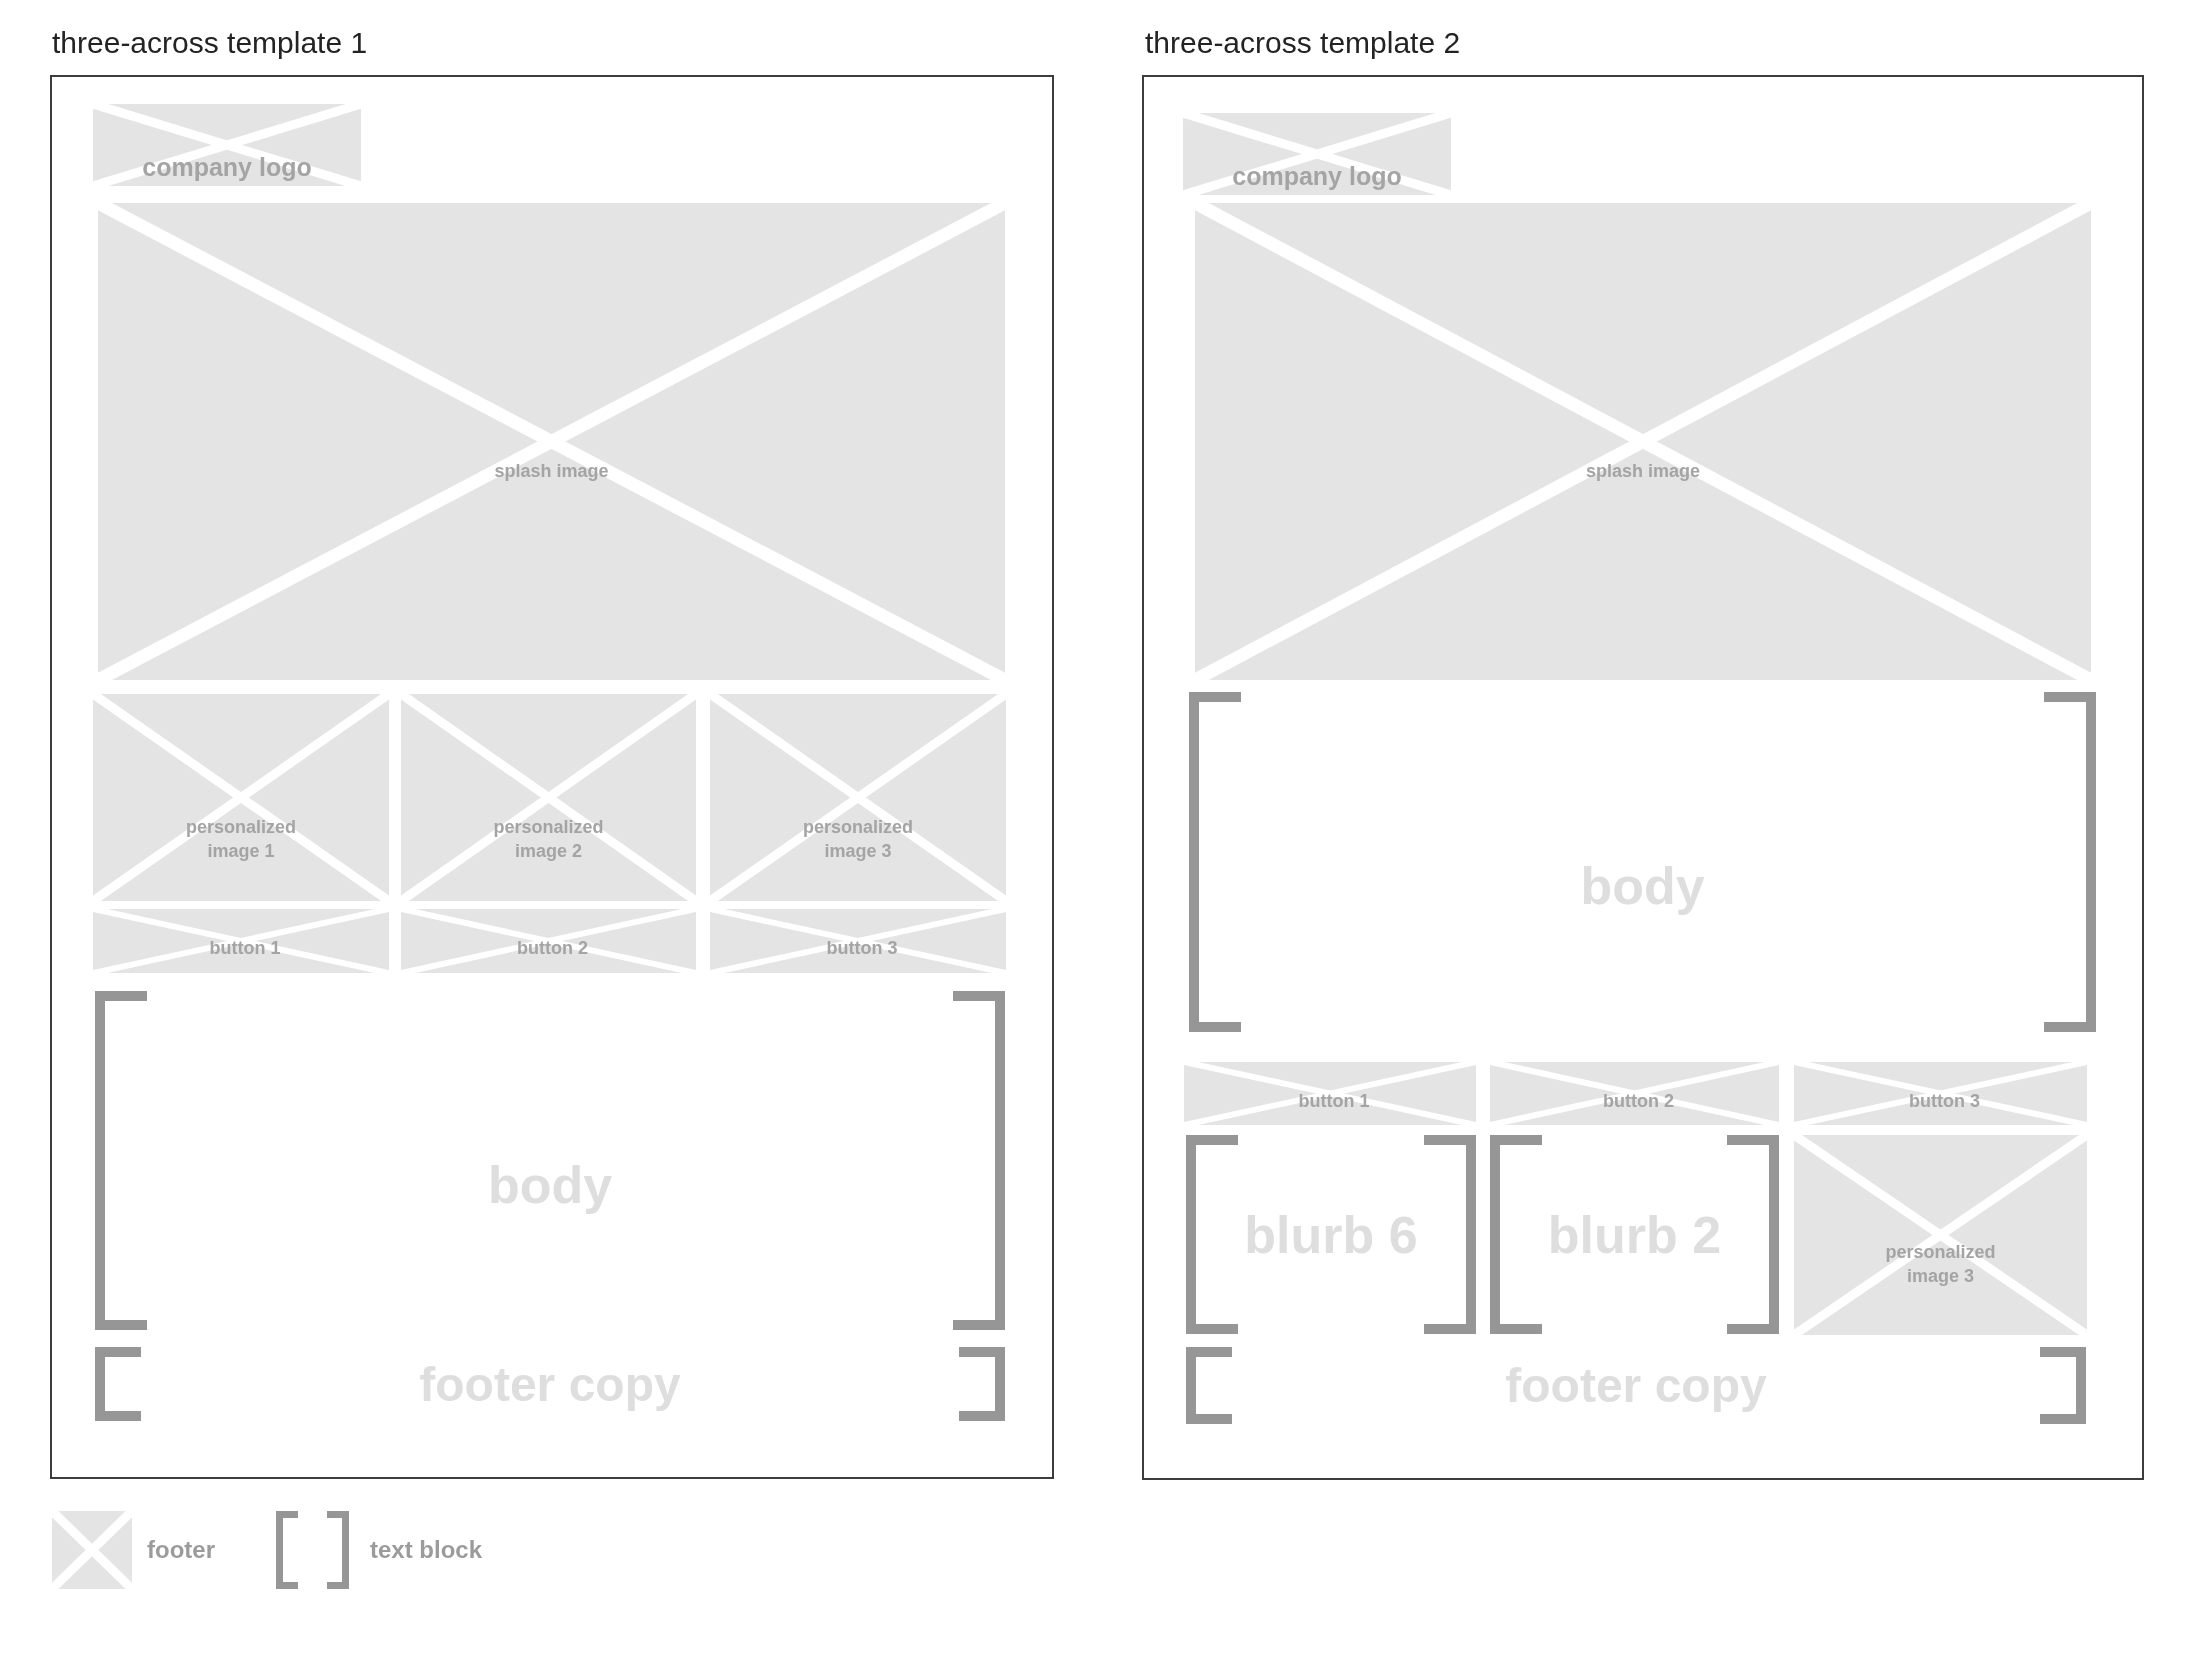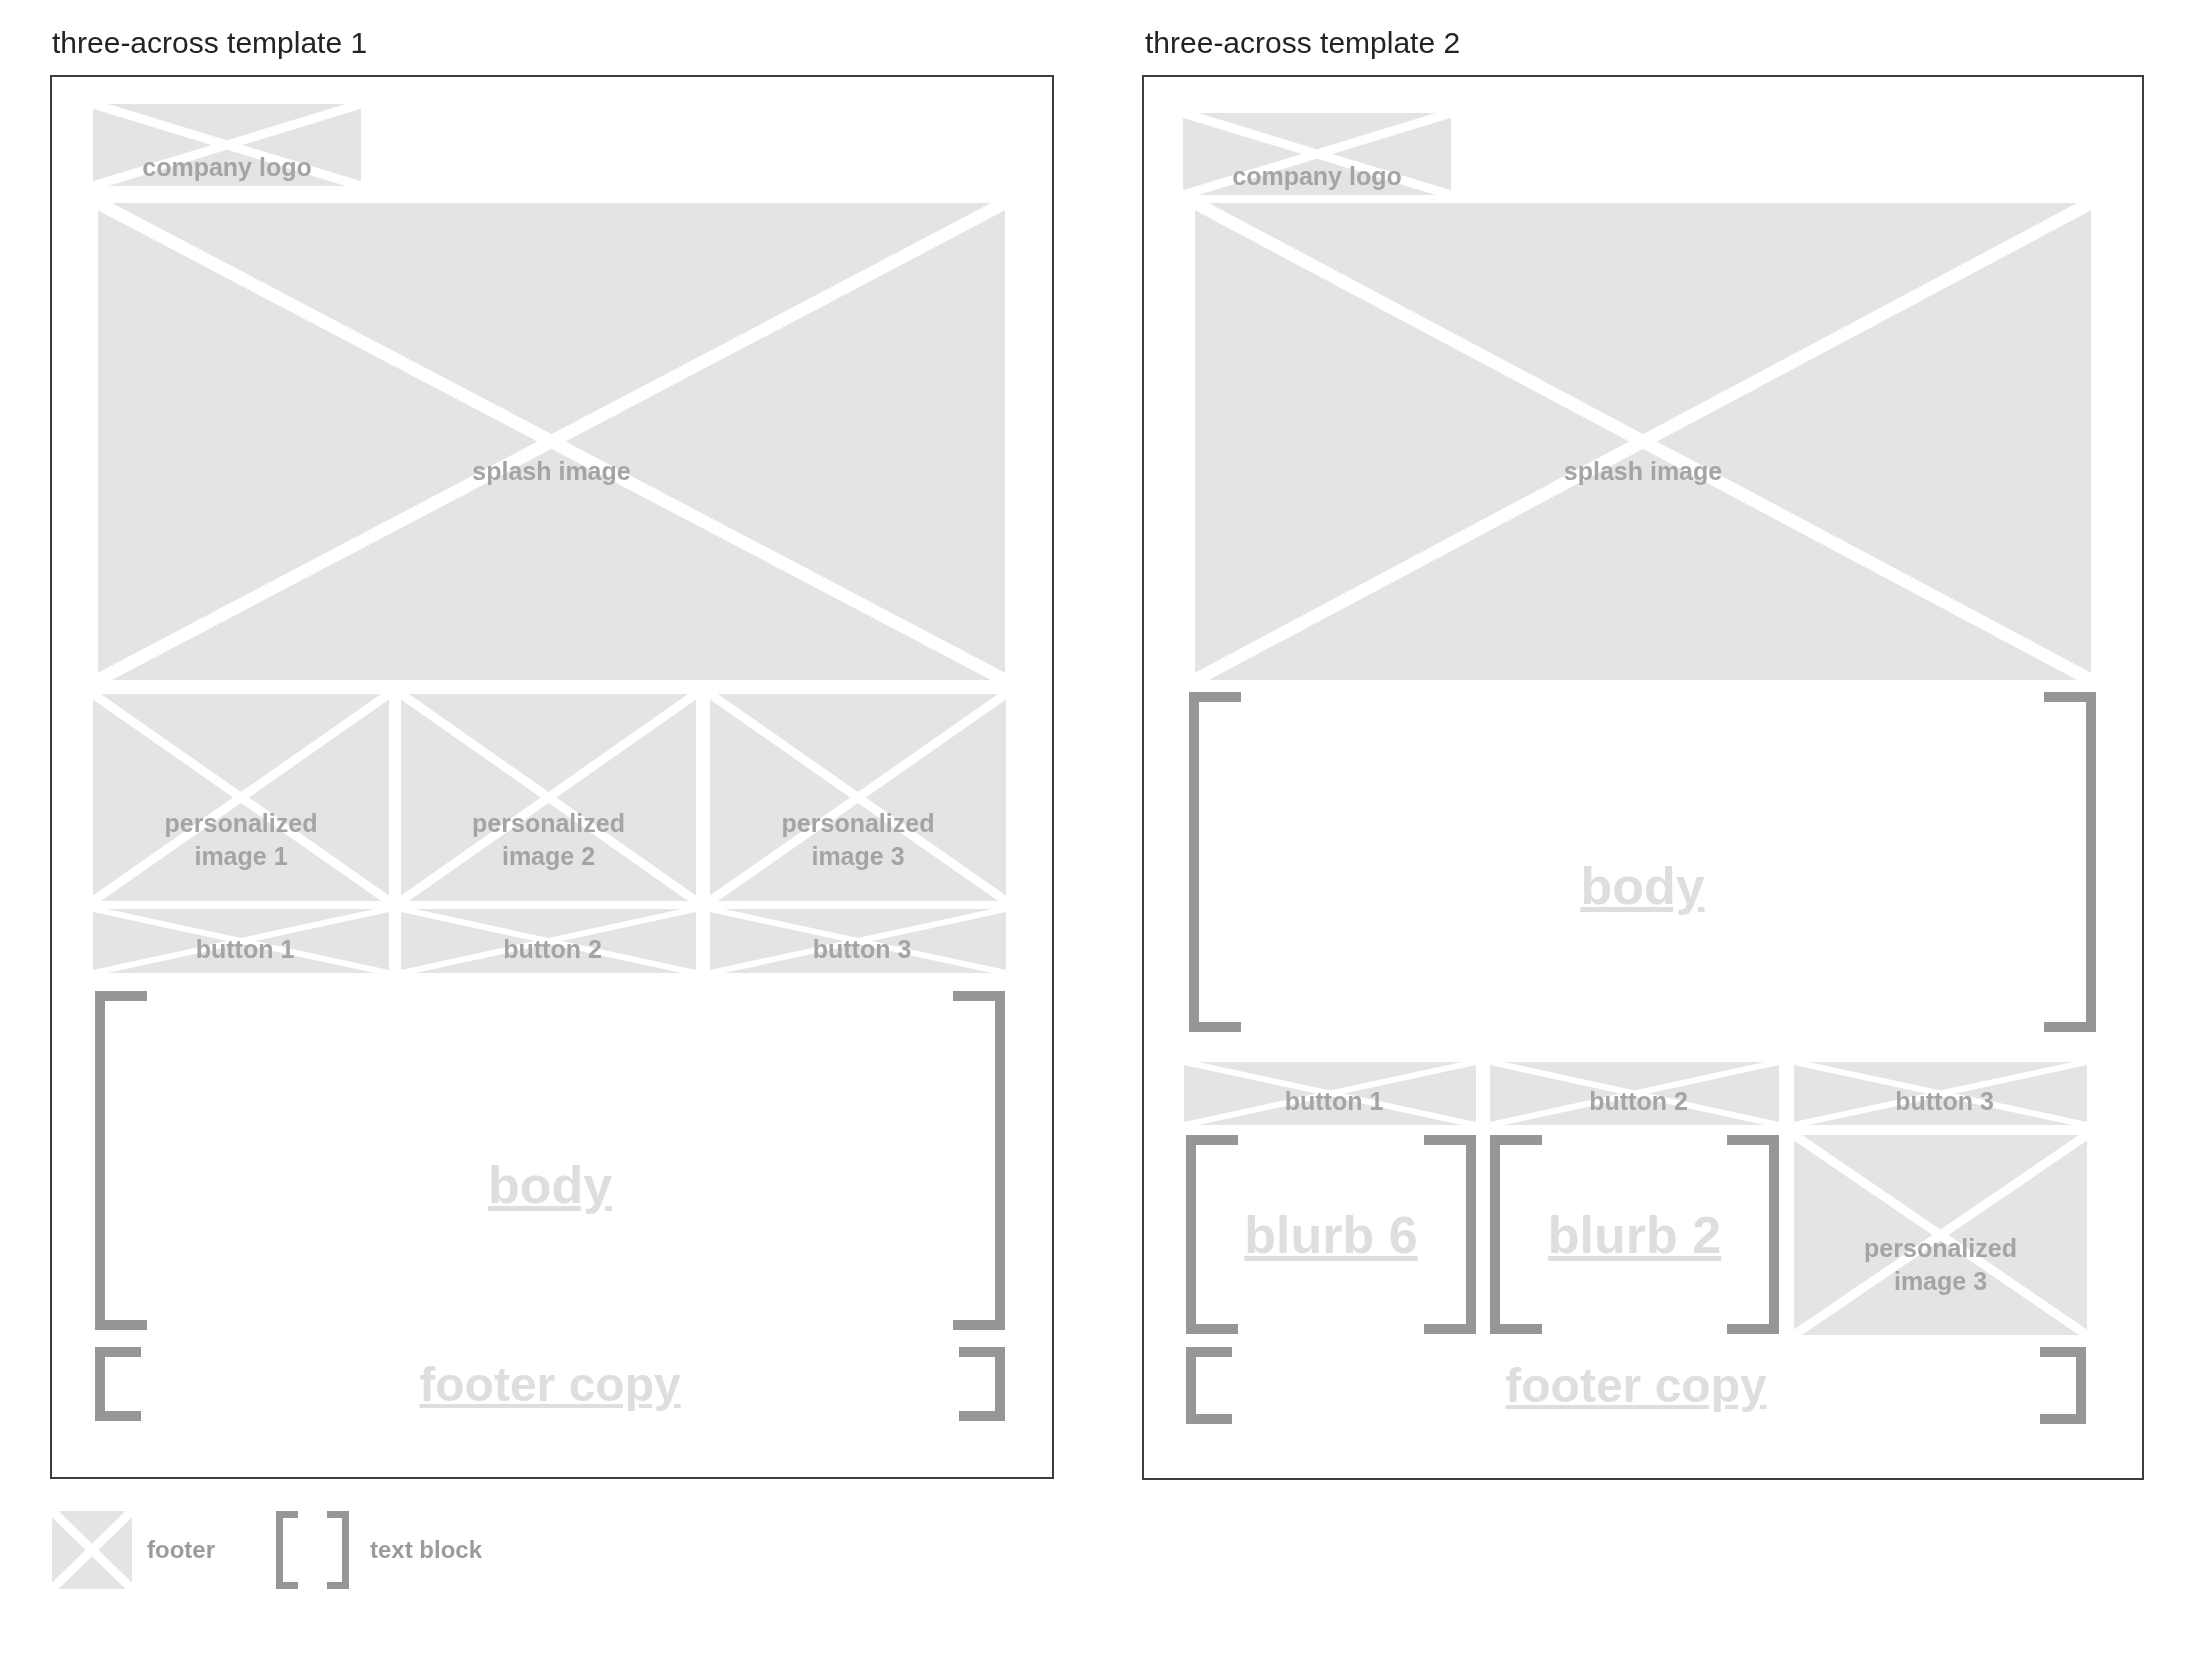--- a/index.html
+++ b/index.html
@@ -18,25 +18,25 @@
     position:absolute;background:#e4e4e4;overflow:hidden;
     display:flex;align-items:center;justify-content:center;
   }
   .imgbox svg.x{position:absolute;left:0;top:0;width:100%;height:100%;}
   .imgbox svg.x line{stroke:#ffffff;}
   .xw-13 line{stroke-width:13px;}
   .xw-9 line{stroke-width:9px;}
   .xw-6 line{stroke-width:6px;}
   .lbl-sm{
     position:relative;z-index:2;font-weight:bold;color:#a4a4a4;
-    font-size:25px;line-height:1.32;text-align:center;
+    font-size:18px;line-height:1.32;text-align:center;
   }
   .lbl-lg{
     position:relative;z-index:2;font-weight:bold;color:#dedede;
-    font-size:52px;text-align:center;text-decoration:underline;
+    font-size:52px;text-align:center;
   }
   .lbl-footer{font-size:48px;}
   
   .tblock{
     position:absolute;display:flex;align-items:center;justify-content:center;
   }
   .bk{position:absolute;background:#969696;}
   .bar-l{left:0;top:0;bottom:0;width:10px;}
   .bar-r{right:0;top:0;bottom:0;width:10px;}
   .arm{height:10px;width:52px;}

